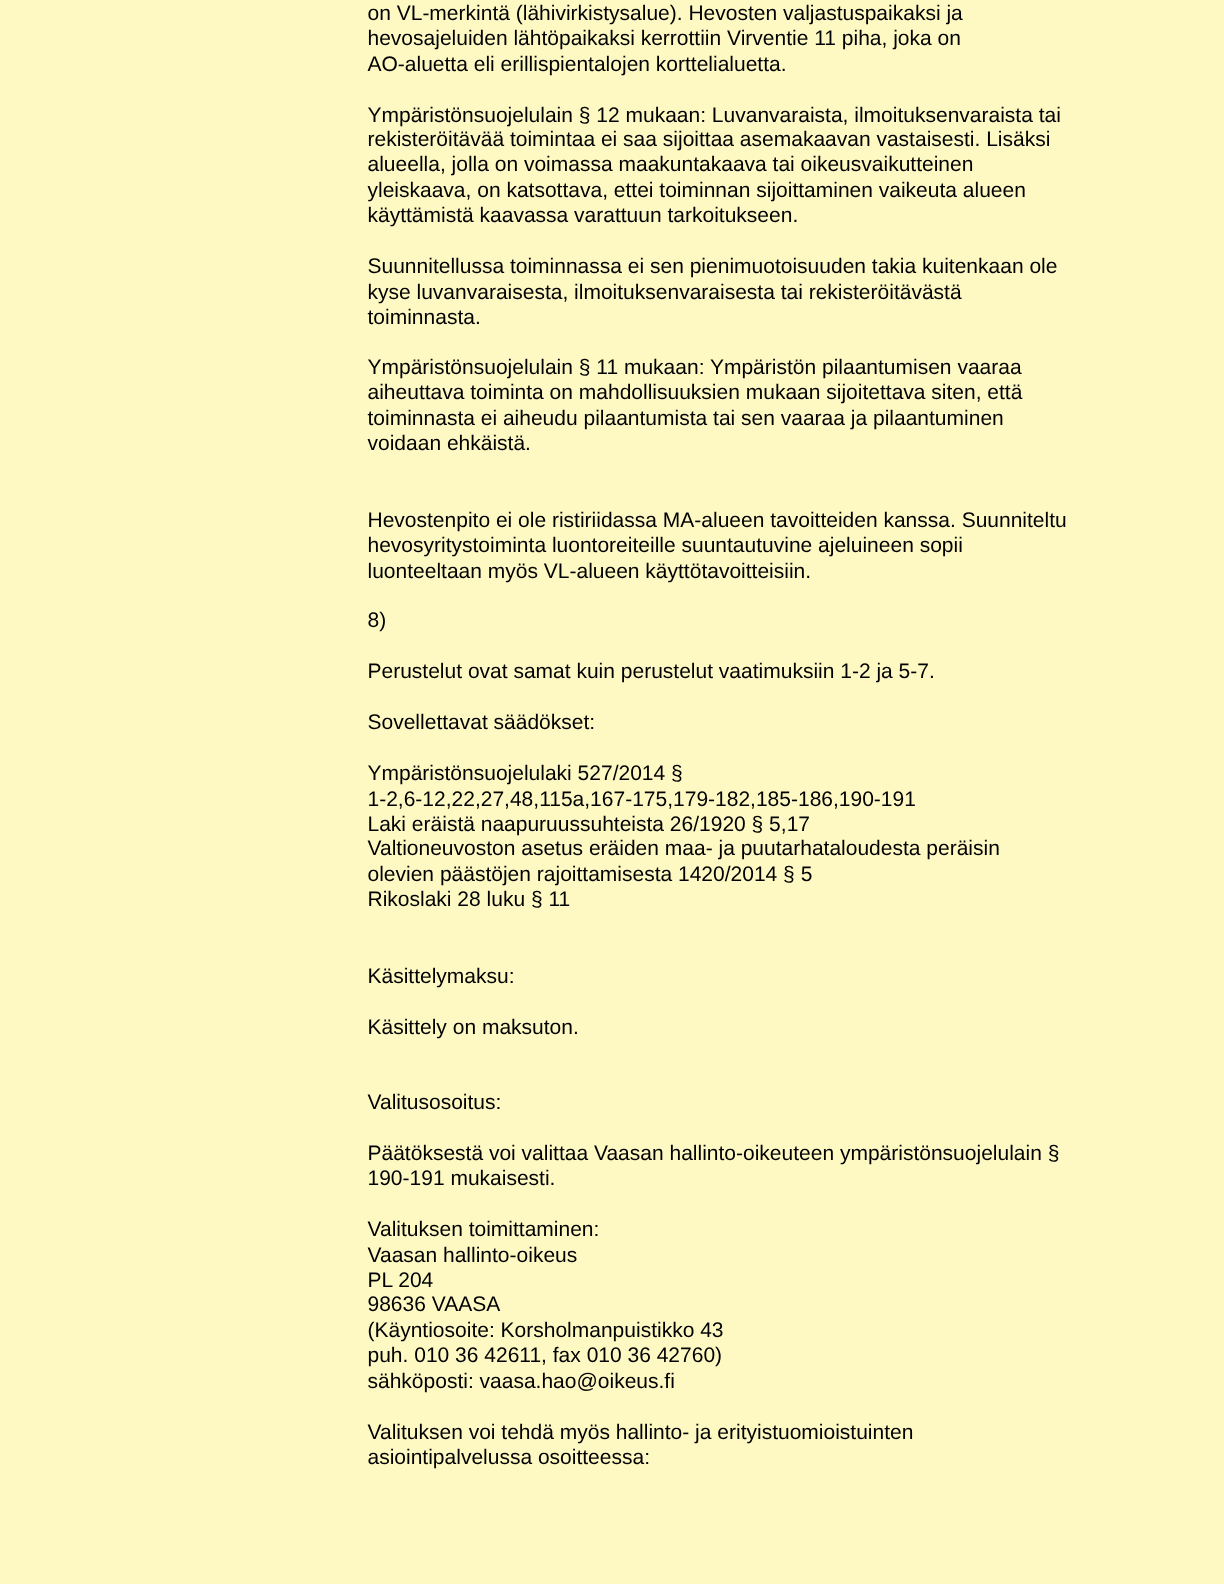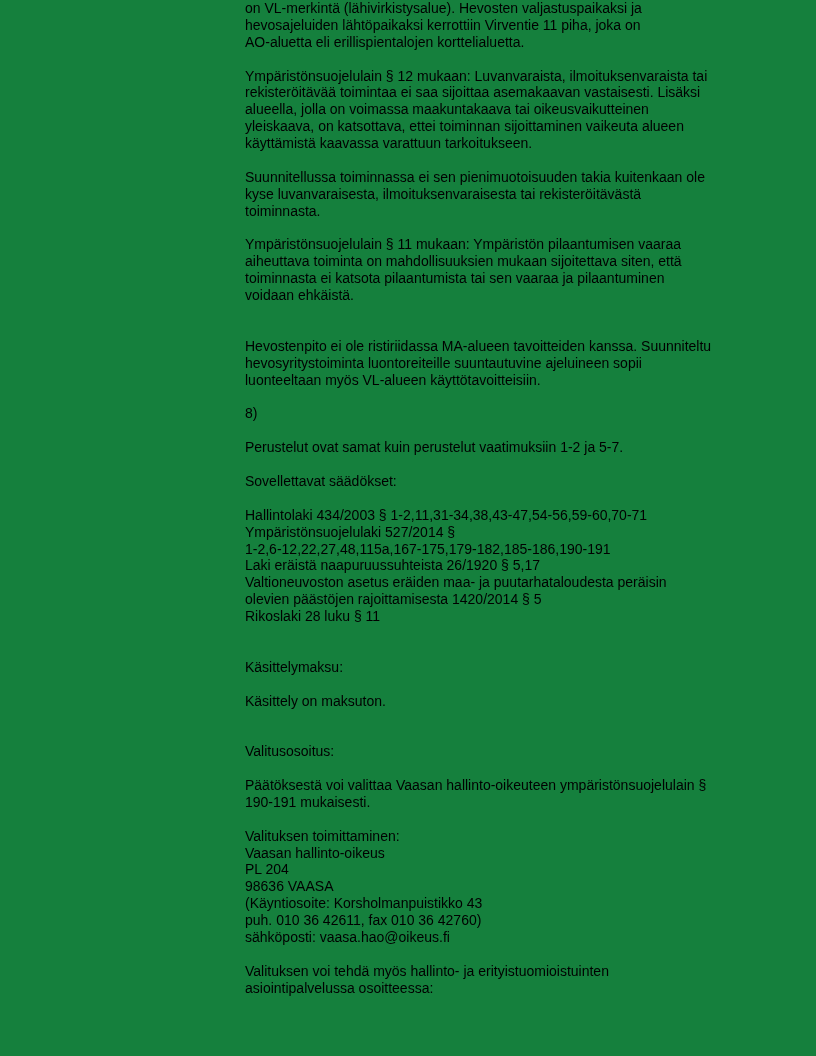--- a/index.html
+++ b/index.html
@@ -10,21 +10,21 @@
   body {
     width: 816px;
     height: 1056px;
     position: relative;
     overflow: hidden;
     font-family: "Liberation Sans", sans-serif;
   }
   .page {
     position: absolute;
     inset: 0;
-    background: #15803d;
+    background: #fef9c3;
   }
   .doc-text {
     position: absolute;
     left: 245px;
     top: 0;
     width: 545px;
     font-size: 14px;
     line-height: 16.9px;
     color: #000000;
     font-weight: 400;
@@ -63,21 +63,21 @@
       <div class="blank-line"></div>
       <div class="paragraph">
         <div class="line">Suunnitellussa toiminnassa ei sen pienimuotoisuuden takia kuitenkaan ole</div>
         <div class="line">kyse luvanvaraisesta, ilmoituksenvaraisesta tai rekisteröitävästä</div>
         <div class="line">toiminnasta.</div>
       </div>
       <div class="blank-line"></div>
       <div class="paragraph">
         <div class="line">Ympäristönsuojelulain § 11 mukaan: Ympäristön pilaantumisen vaaraa</div>
         <div class="line">aiheuttava toiminta on mahdollisuuksien mukaan sijoitettava siten, että</div>
-        <div class="line">toiminnasta ei katsota pilaantumista tai sen vaaraa ja pilaantuminen</div>
+        <div class="line">toiminnasta ei aiheudu pilaantumista tai sen vaaraa ja pilaantuminen</div>
         <div class="line">voidaan ehkäistä.</div>
       </div>
       <div class="blank-line"></div>
       <div class="blank-line"></div>
       <div class="paragraph">
         <div class="line">Hevostenpito ei ole ristiriidassa MA-alueen tavoitteiden kanssa. Suunniteltu</div>
         <div class="line">hevosyritystoiminta luontoreiteille suuntautuvine ajeluineen sopii</div>
         <div class="line">luonteeltaan myös VL-alueen käyttötavoitteisiin.</div>
       </div>
       <div class="blank-line"></div>
@@ -87,21 +87,20 @@
       <div class="blank-line"></div>
       <div class="paragraph">
         <div class="line">Perustelut ovat samat kuin perustelut vaatimuksiin 1-2 ja 5-7.</div>
       </div>
       <div class="blank-line"></div>
       <div class="paragraph">
         <div class="line">Sovellettavat säädökset:</div>
       </div>
       <div class="blank-line"></div>
       <div class="paragraph">
-        <div class="line">Hallintolaki 434/2003 § 1-2,11,31-34,38,43-47,54-56,59-60,70-71</div>
         <div class="line">Ympäristönsuojelulaki 527/2014 §</div>
         <div class="line">1-2,6-12,22,27,48,115a,167-175,179-182,185-186,190-191</div>
         <div class="line">Laki eräistä naapuruussuhteista 26/1920 § 5,17</div>
         <div class="line">Valtioneuvoston asetus eräiden maa- ja puutarhataloudesta peräisin</div>
         <div class="line">olevien päästöjen rajoittamisesta 1420/2014 § 5</div>
         <div class="line">Rikoslaki 28 luku § 11</div>
       </div>
       <div class="blank-line"></div>
       <div class="blank-line"></div>
       <div class="paragraph">

